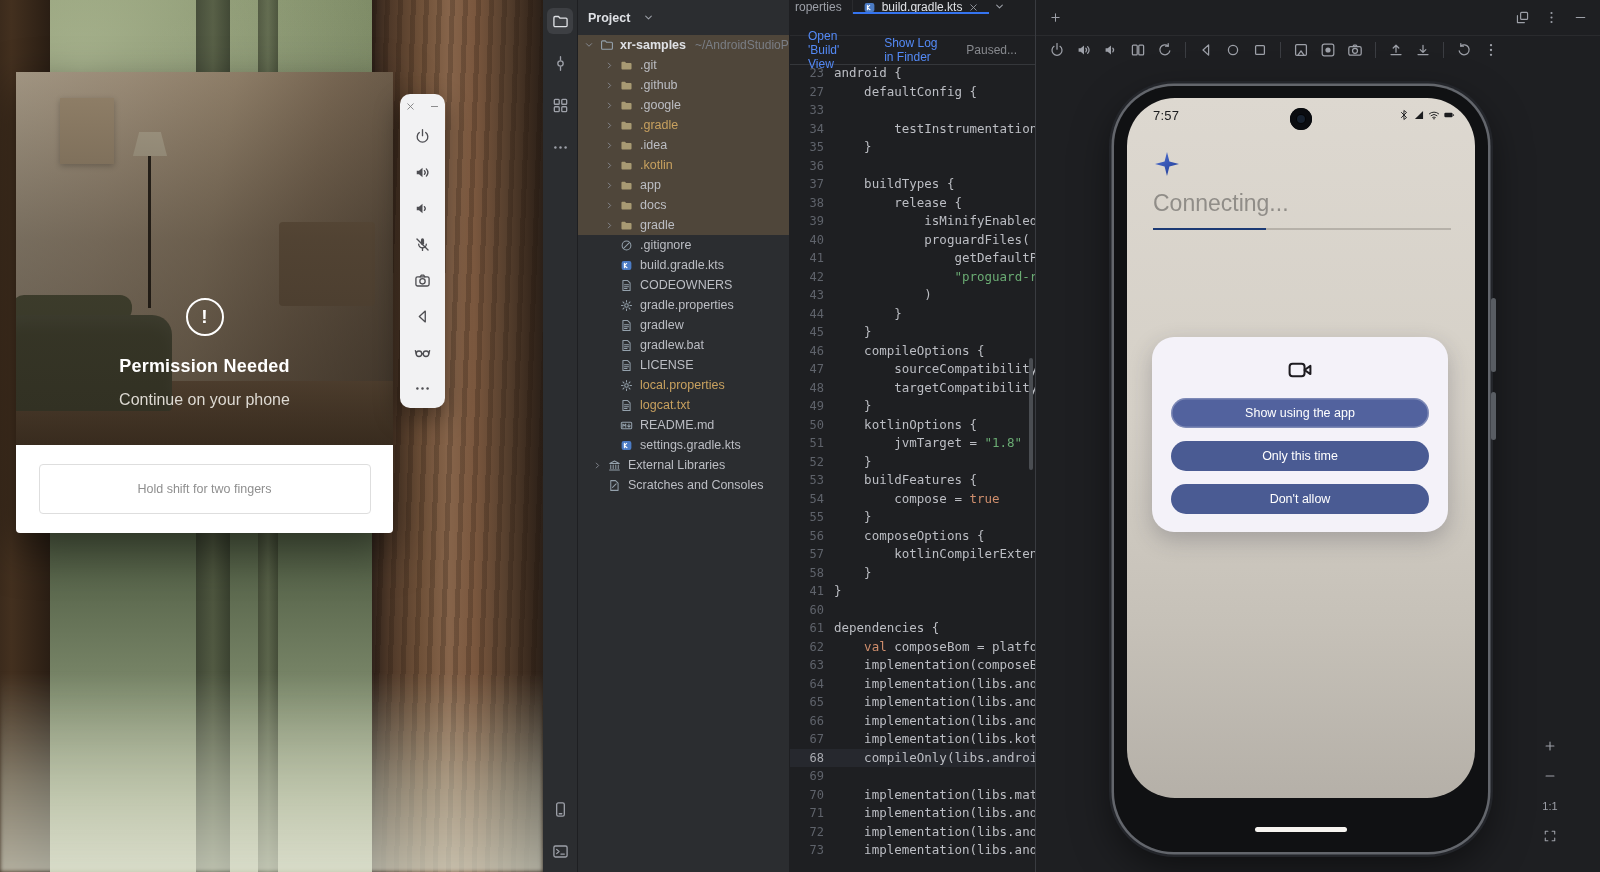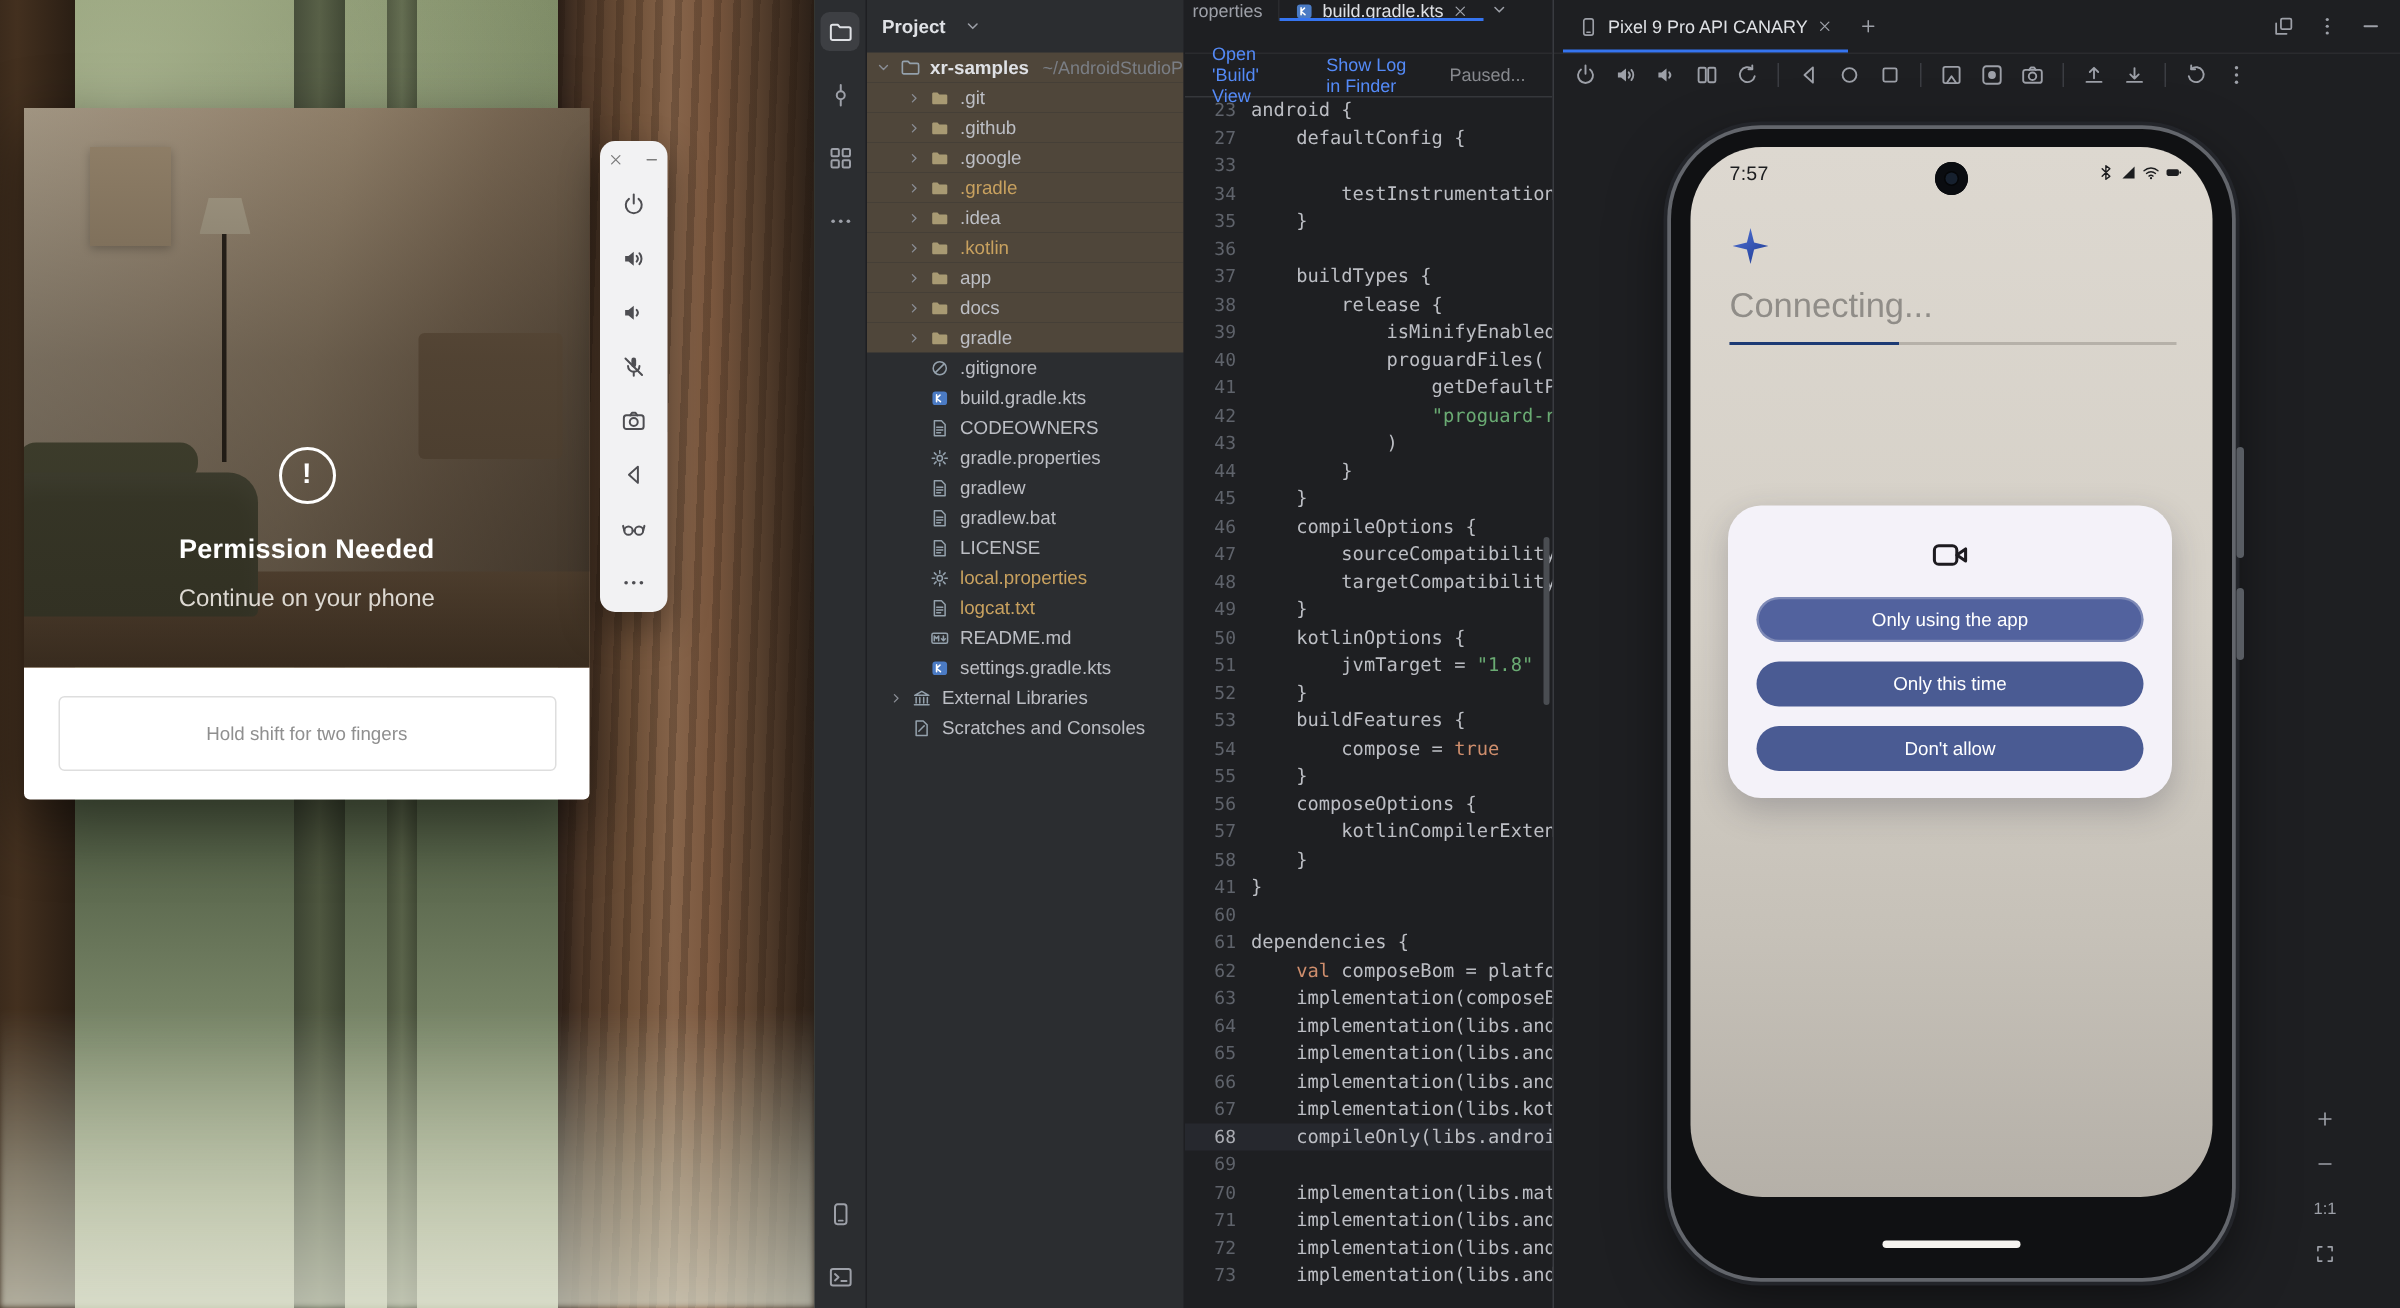--- a/index.html
+++ b/index.html
@@ -779,34 +779,20 @@
         <div class="cl">
           <span class="gut">73</span>
           <span class="ctext"><span class="p">    implementation(libs.andr</span></span>
         </div>
       </div>
     <div class="ed-thumb"></div>
   </div>
 
   <div class="devices">
     <div class="dev-tabs">
-      <div class="dev-tab">
-        <span class="icon" id="devTabIcon">
-            <svg viewBox="0 0 16 16" width="14" height="14" fill="none" stroke="currentColor" stroke-width="1.25" stroke-linecap="round" stroke-linejoin="round">
-              <rect x="4.4" y="1.8" width="7.2" height="12.4" rx="1.6"></rect>
-              <path d="M6.8 12h2.4"></path>
-            </svg>
-          </span>
-        <span>Pixel 9 Pro API CANARY</span>
-        <span class="tab-close icon" id="devTabClose">
-            <svg viewBox="0 0 16 16" width="11" height="11" fill="none" stroke="currentColor" stroke-width="1.25" stroke-linecap="round" stroke-linejoin="round">
-              <path d="M4 4l8 8M12 4l-8 8"></path>
-            </svg>
-          </span>
-      </div>
       <div class="dev-plus icon" id="devPlus">
           <svg viewBox="0 0 16 16" width="13" height="13" fill="none" stroke="currentColor" stroke-width="1.25" stroke-linecap="round" stroke-linejoin="round">
             <path d="M8 3.5v9M3.5 8h9"></path>
           </svg>
         </div>
       <div class="dev-right" id="devRight">
           <span class="icon">
             <svg viewBox="0 0 16 16" width="15" height="15" fill="none" stroke="currentColor" stroke-width="1.25" stroke-linecap="round" stroke-linejoin="round">
               <rect x="6" y="2.6" width="7.4" height="7.4" rx="1"></rect>
               <path d="M2.6 6v7.4H10"></path>
@@ -961,21 +947,21 @@
               <i></i>
             </div>
           <div class="pdialog">
             <span class="icon cam" id="camIcon">
                 <svg viewBox="0 0 16 16" width="26" height="26" fill="none" stroke="currentColor" stroke-width="1.25" stroke-linecap="round" stroke-linejoin="round">
                   <rect x="1.6" y="4.2" width="9.2" height="7.6" rx="1.8"></rect>
                   <path d="M10.8 8l3.6-2.5v5z"></path>
                 </svg>
               </span>
             <div class="pbtns" id="permBtns">
-                <button class="permbtn first">Only using the app</button>
+                <button class="permbtn first">Show using the app</button>
                 <button class="permbtn">Only this time</button>
                 <button class="permbtn">Don't allow</button>
               </div>
           </div>
         </div>
         <div class="punch"></div>
         <div class="homebar"></div>
       </div>
       <div class="zoomer" id="zoomer">
           <div class="zi">

